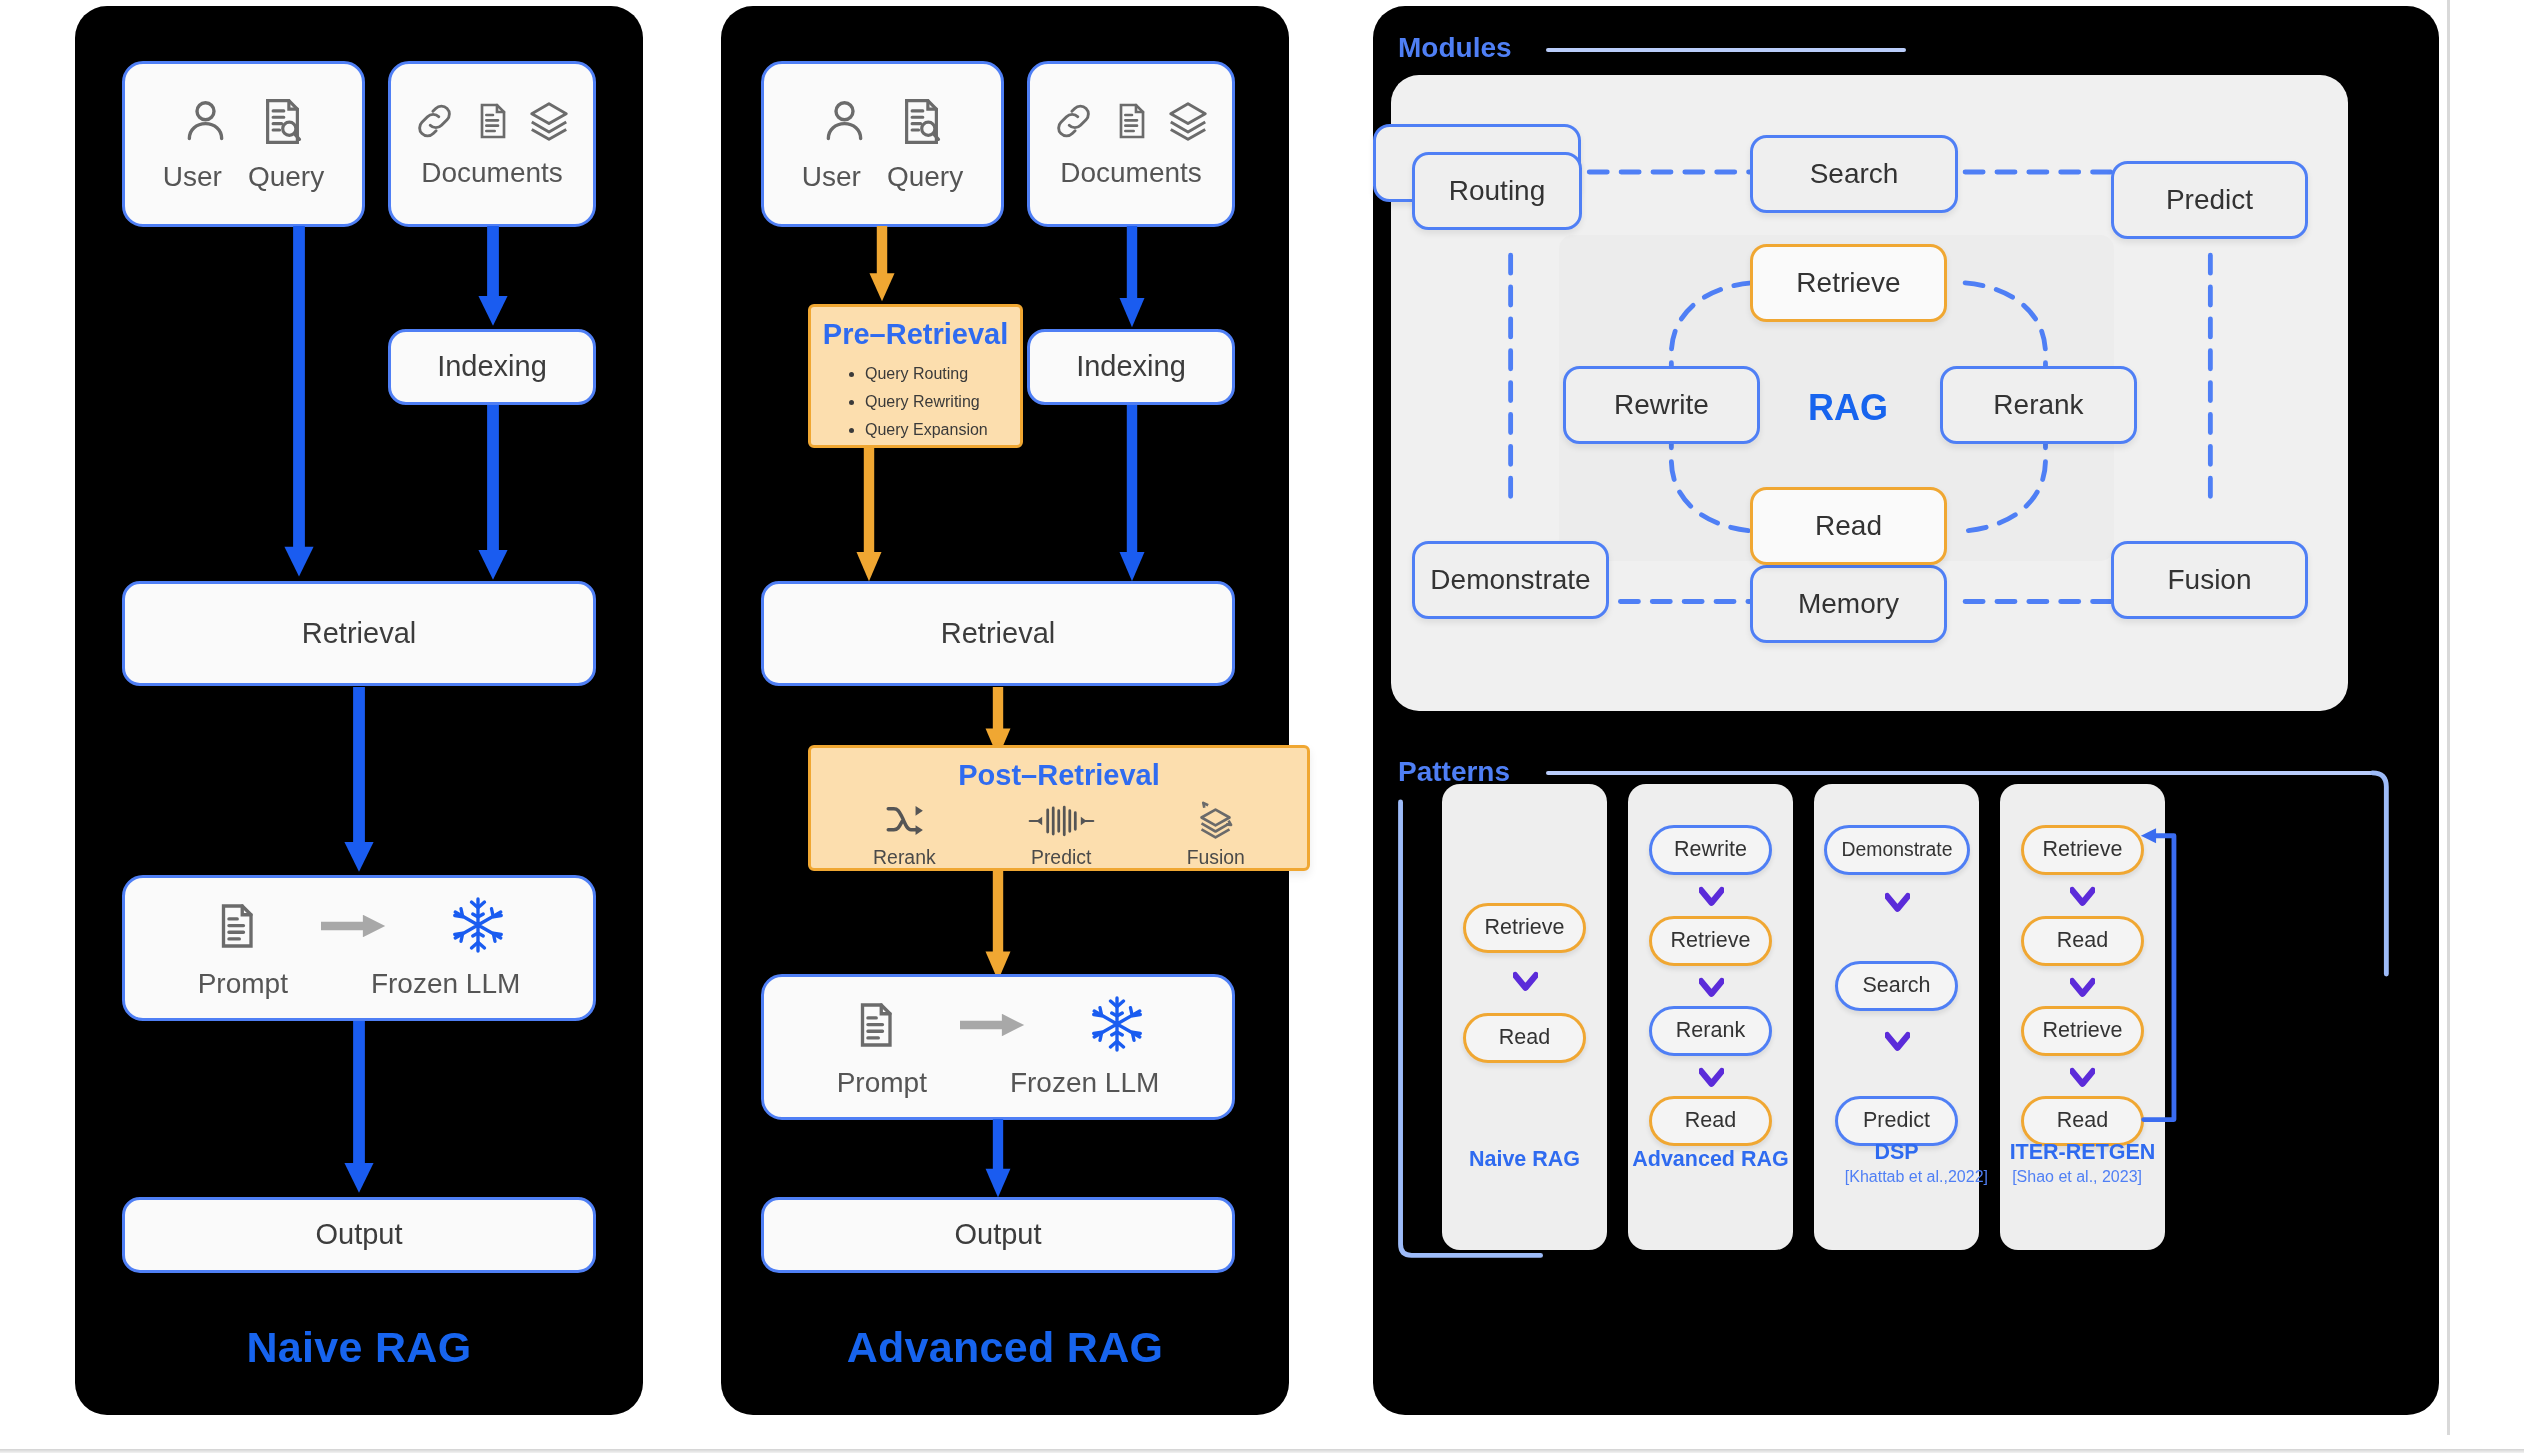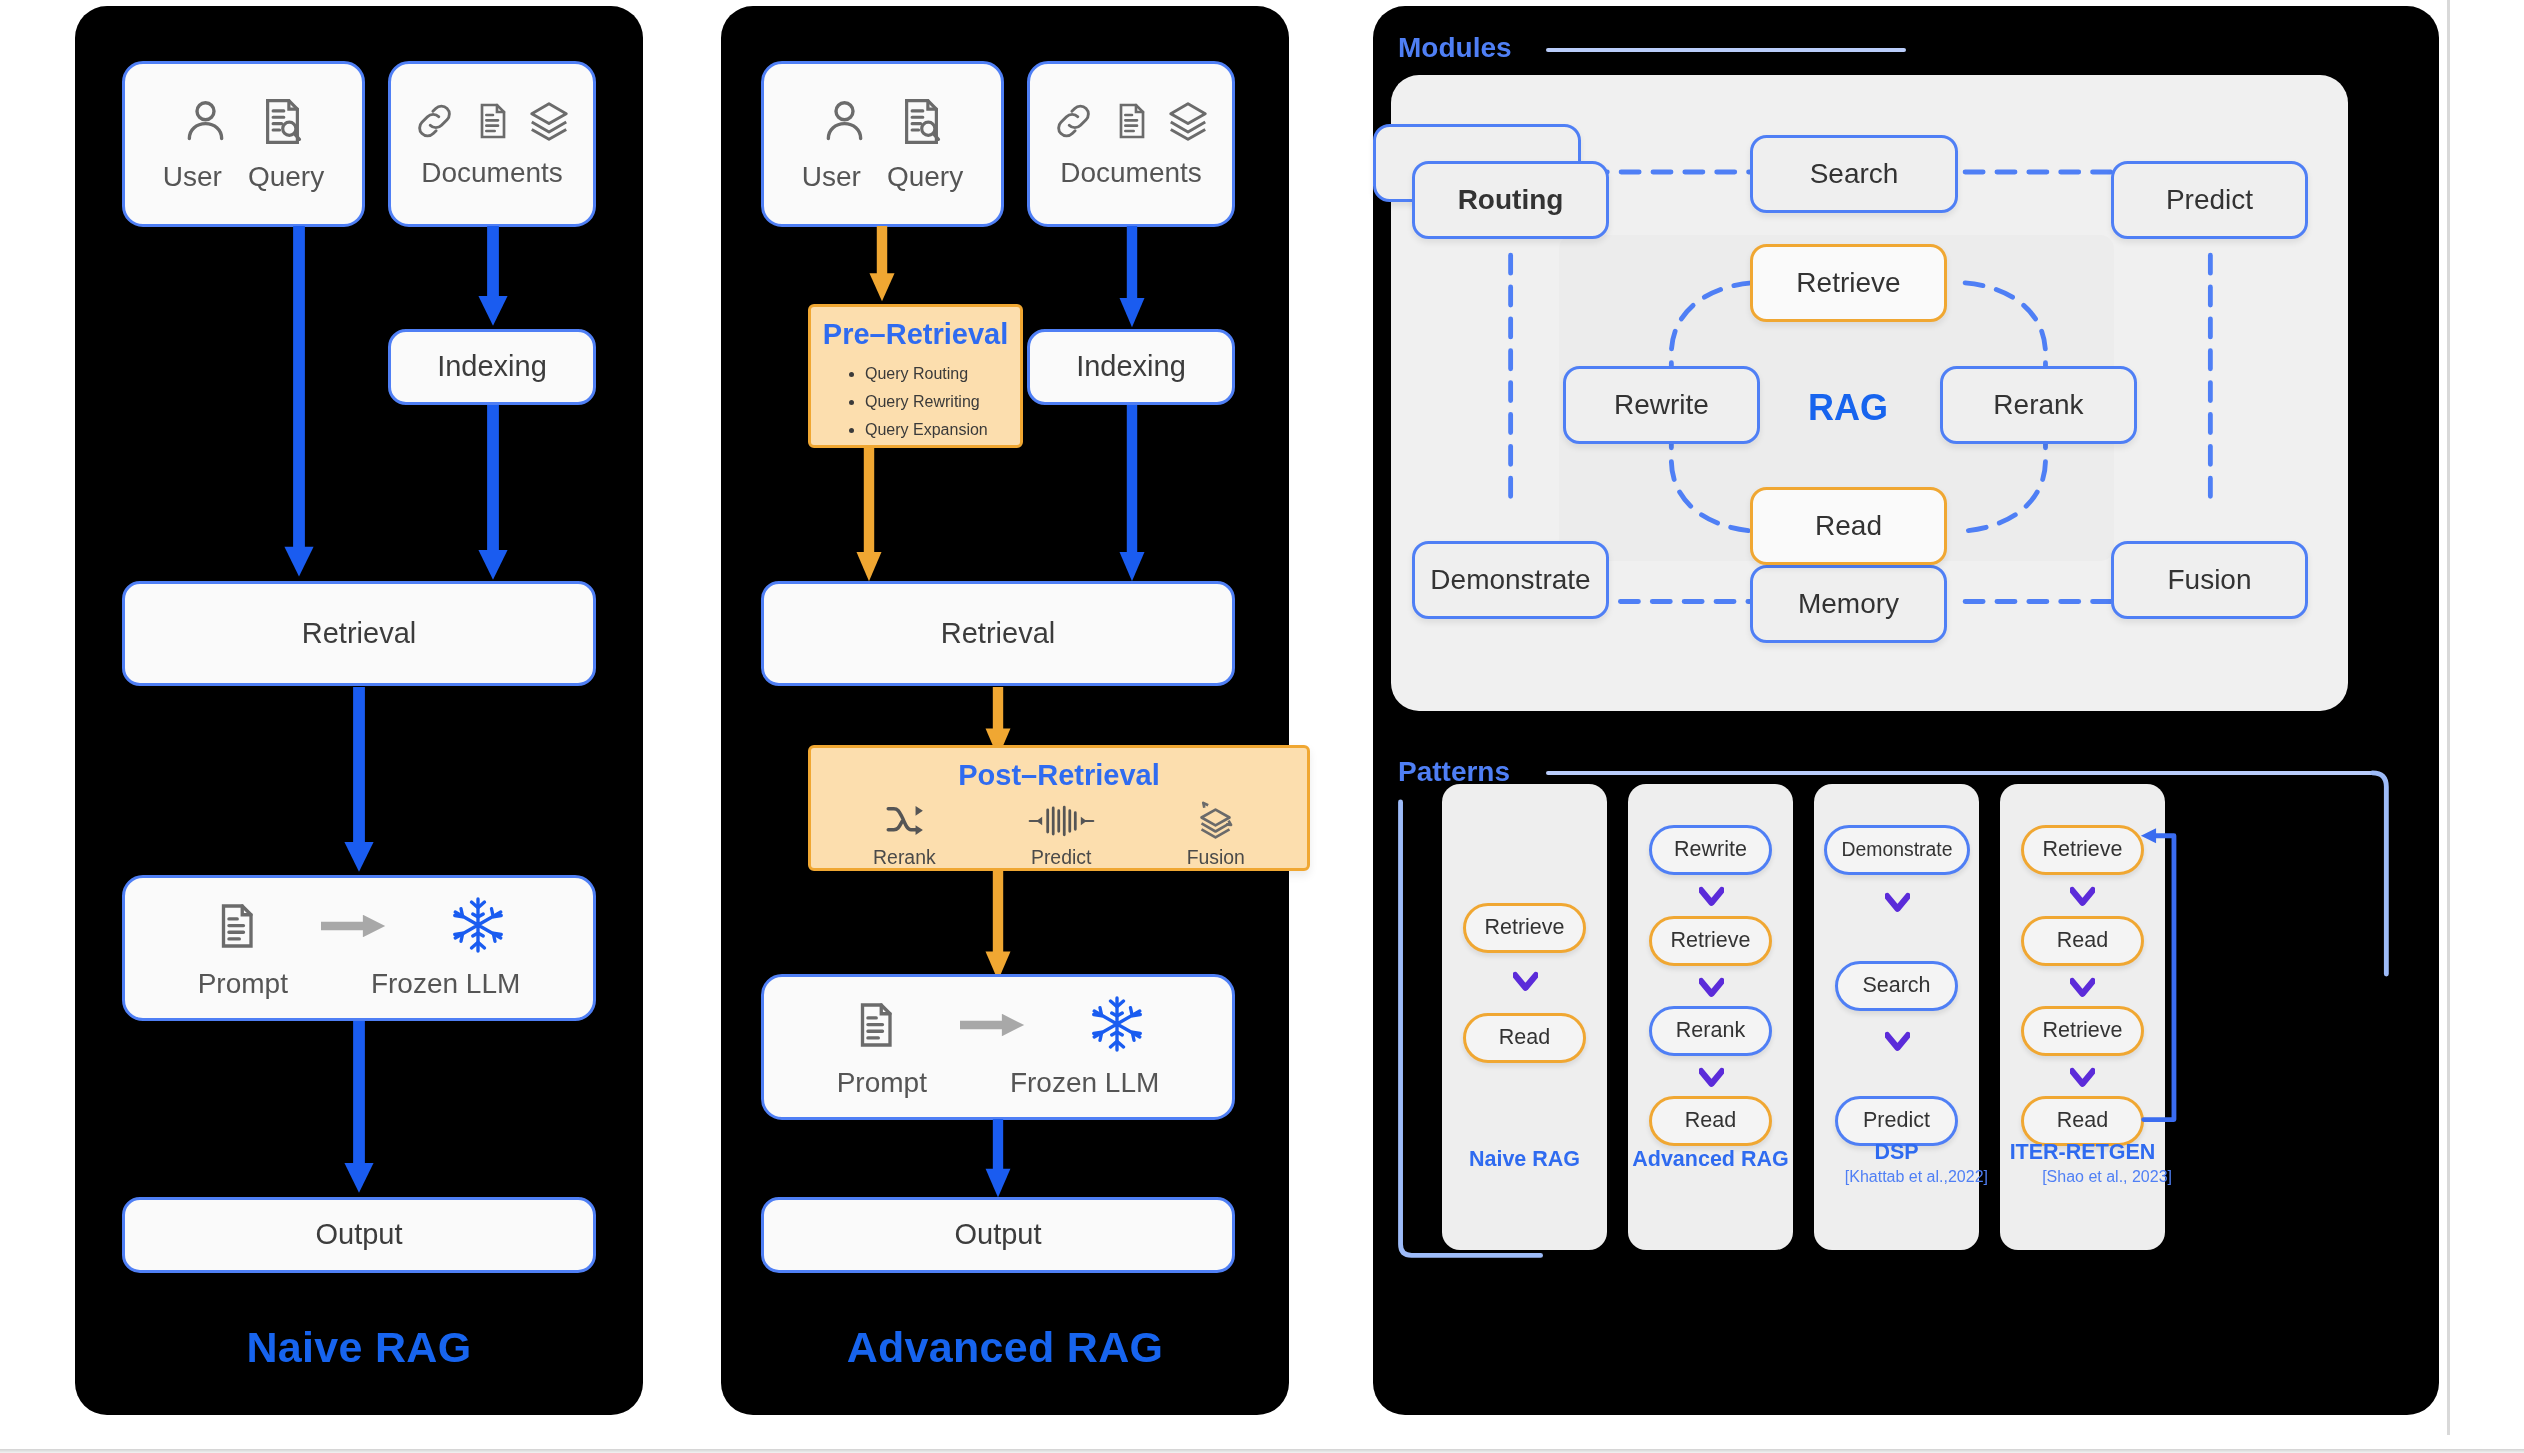--- a/index.html
+++ b/index.html
@@ -439,21 +439,21 @@
         <path d="M404 512 L404 556 C404 614 452 652 520 658"></path>
 
         <path d="M944 512 L944 556 C944 614 896 652 828 658"></path>
       </g>
     </svg>
 
     <div class="mod" style="left:778px; top:118px; width:208px; height:78px; left:auto; right:auto;"></div>
     <div class="mod" style="left:377px; top:129px; width:208px; height:78px;">
       <span>Search</span>
     </div>
-    <div class="mod" style="left:39px; top:155px; width:197px; height:78px;font-weight:bold;">
+    <div class="mod" style="left:39px; top:146px; width:170px; height:78px;">
       <span>Routing</span>
     </div>
     <div class="mod" style="left:738px; top:155px; width:197px; height:78px;">
       <span>Predict</span>
     </div>
     <div class="mod" style="left:39px; top:535px; width:197px; height:78px;">
       <span>Demonstrate</span>
     </div>
     <div class="mod" style="left:738px; top:535px; width:197px; height:78px;">
       <span>Fusion</span>
@@ -563,18 +563,18 @@
     </svg>
     <div class="pill orange" style="left:648px; top:1090px; width:123px; height:50px;">
       <span>Read</span>
     </div>
 
     <svg style="position:absolute; left:761px; top:815px;" width="62" height="312" viewBox="0 0 90 450">
       <path d="M14 432 L58 432 L58 20 L26 20" fill="none" stroke="#3a6cf0" stroke-width="7" stroke-linecap="round" stroke-linejoin="round"></path>
       <polygon points="10,20 32,9 32,31" fill="#3a6cf0"></polygon>
     </svg>
     <div class="pat-name" style="left:620px; top:1134px; width:179px;">ITER-RETGEN</div>
-    <div class="pat-cite" style="left:620px; top:1162px; width:179px;">[Shao et al., 2023]</div>
+    <div class="pat-cite" style="left:590px; top:1162px; width:179px;">[Shao et al., 2023]</div>
 
   </div>
 
 </div>
 
 
 </body></html>

